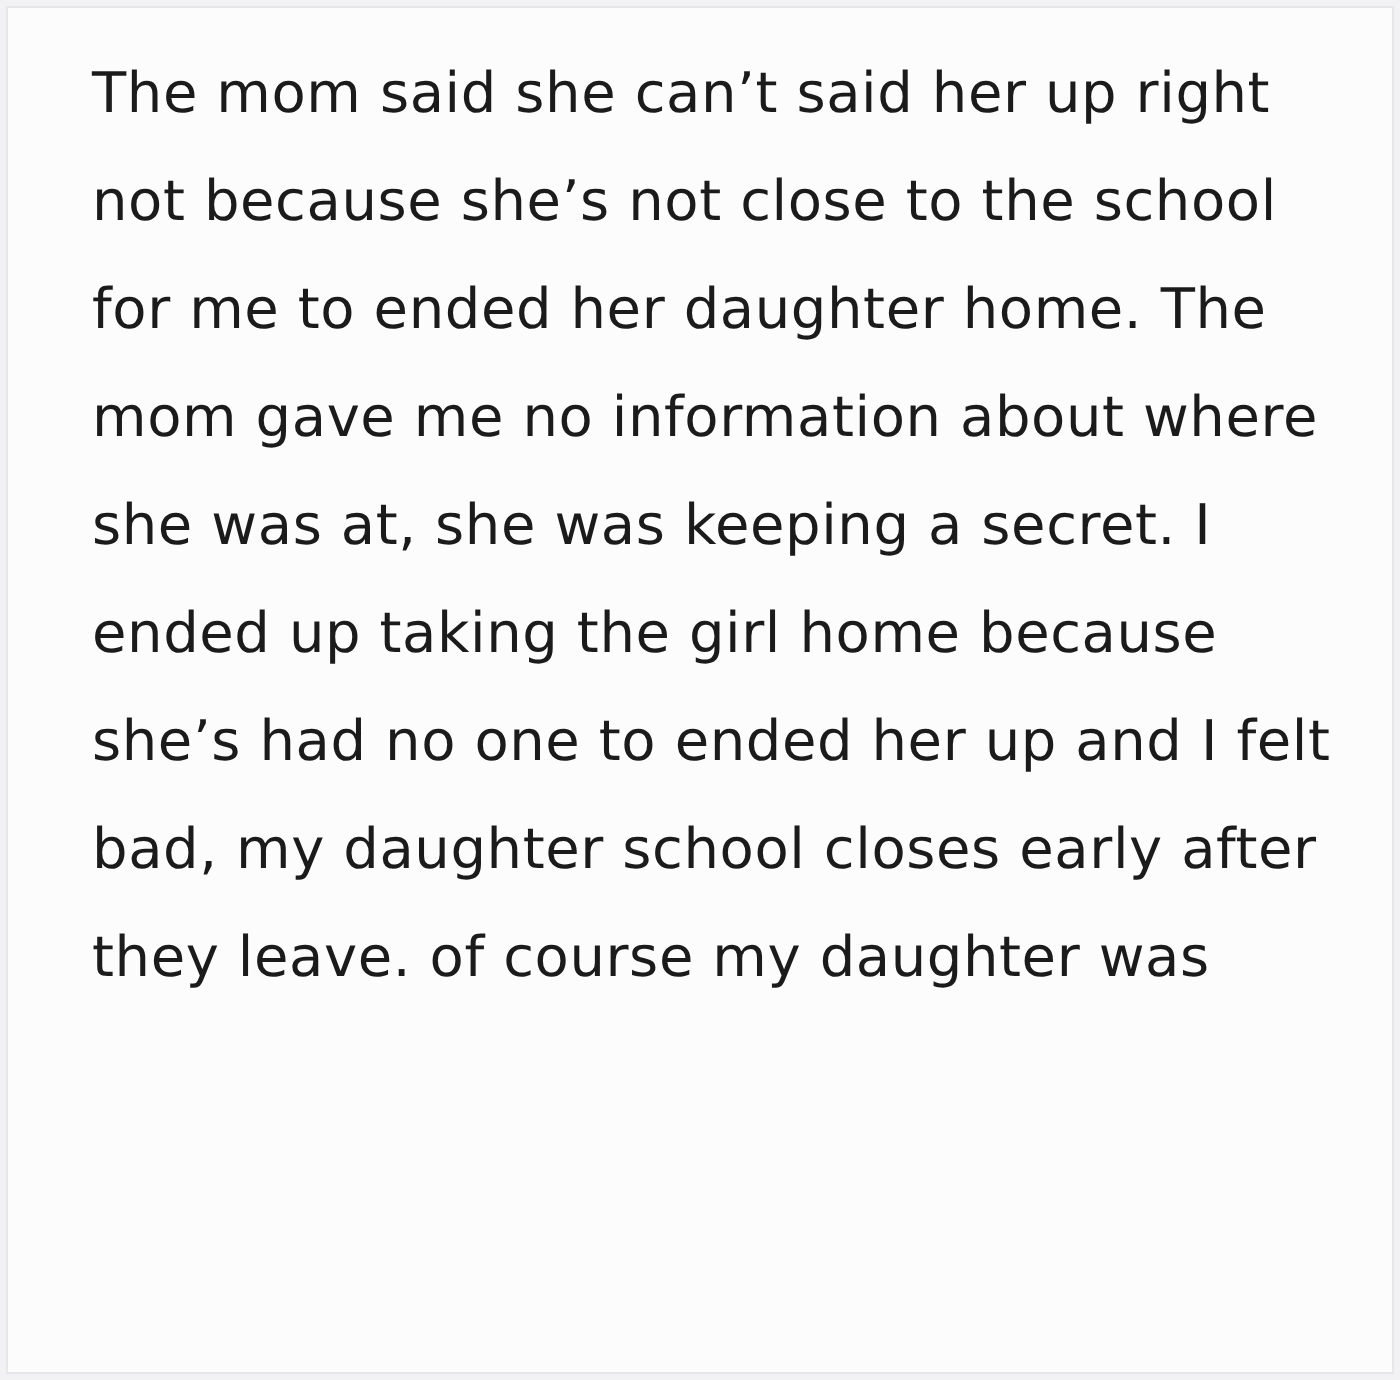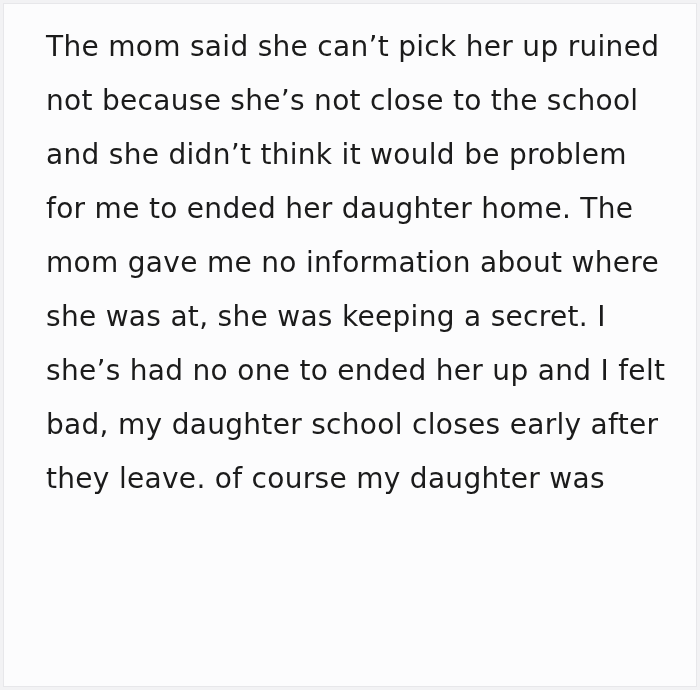--- a/index.html
+++ b/index.html
@@ -28,22 +28,22 @@
     letter-spacing: 0.3px;
     color: #1b1b1b;
     white-space: nowrap;
     text-align: left;
   }
 </style>
 </head>
 <body>
 
 <div class="card">
-  <div class="quote-line">The mom said she can’t pick her up ruined</div>
+  <div class="quote-line">The mom said she can’t said her up right</div>
   <div class="quote-line">not because she’s not close to the school</div>
-  <div class="quote-line">and she didn’t think it would be problem</div>
   <div class="quote-line">for me to ended her daughter home. The</div>
   <div class="quote-line">mom gave me no information about where</div>
   <div class="quote-line">she was at, she was keeping a secret. I</div>
+  <div class="quote-line">ended up taking the girl home because</div>
   <div class="quote-line">she’s had no one to ended her up and I felt</div>
   <div class="quote-line">bad, my daughter school closes early after</div>
   <div class="quote-line">they leave. of course my daughter was</div>
 </div>
 
 </body></html>

